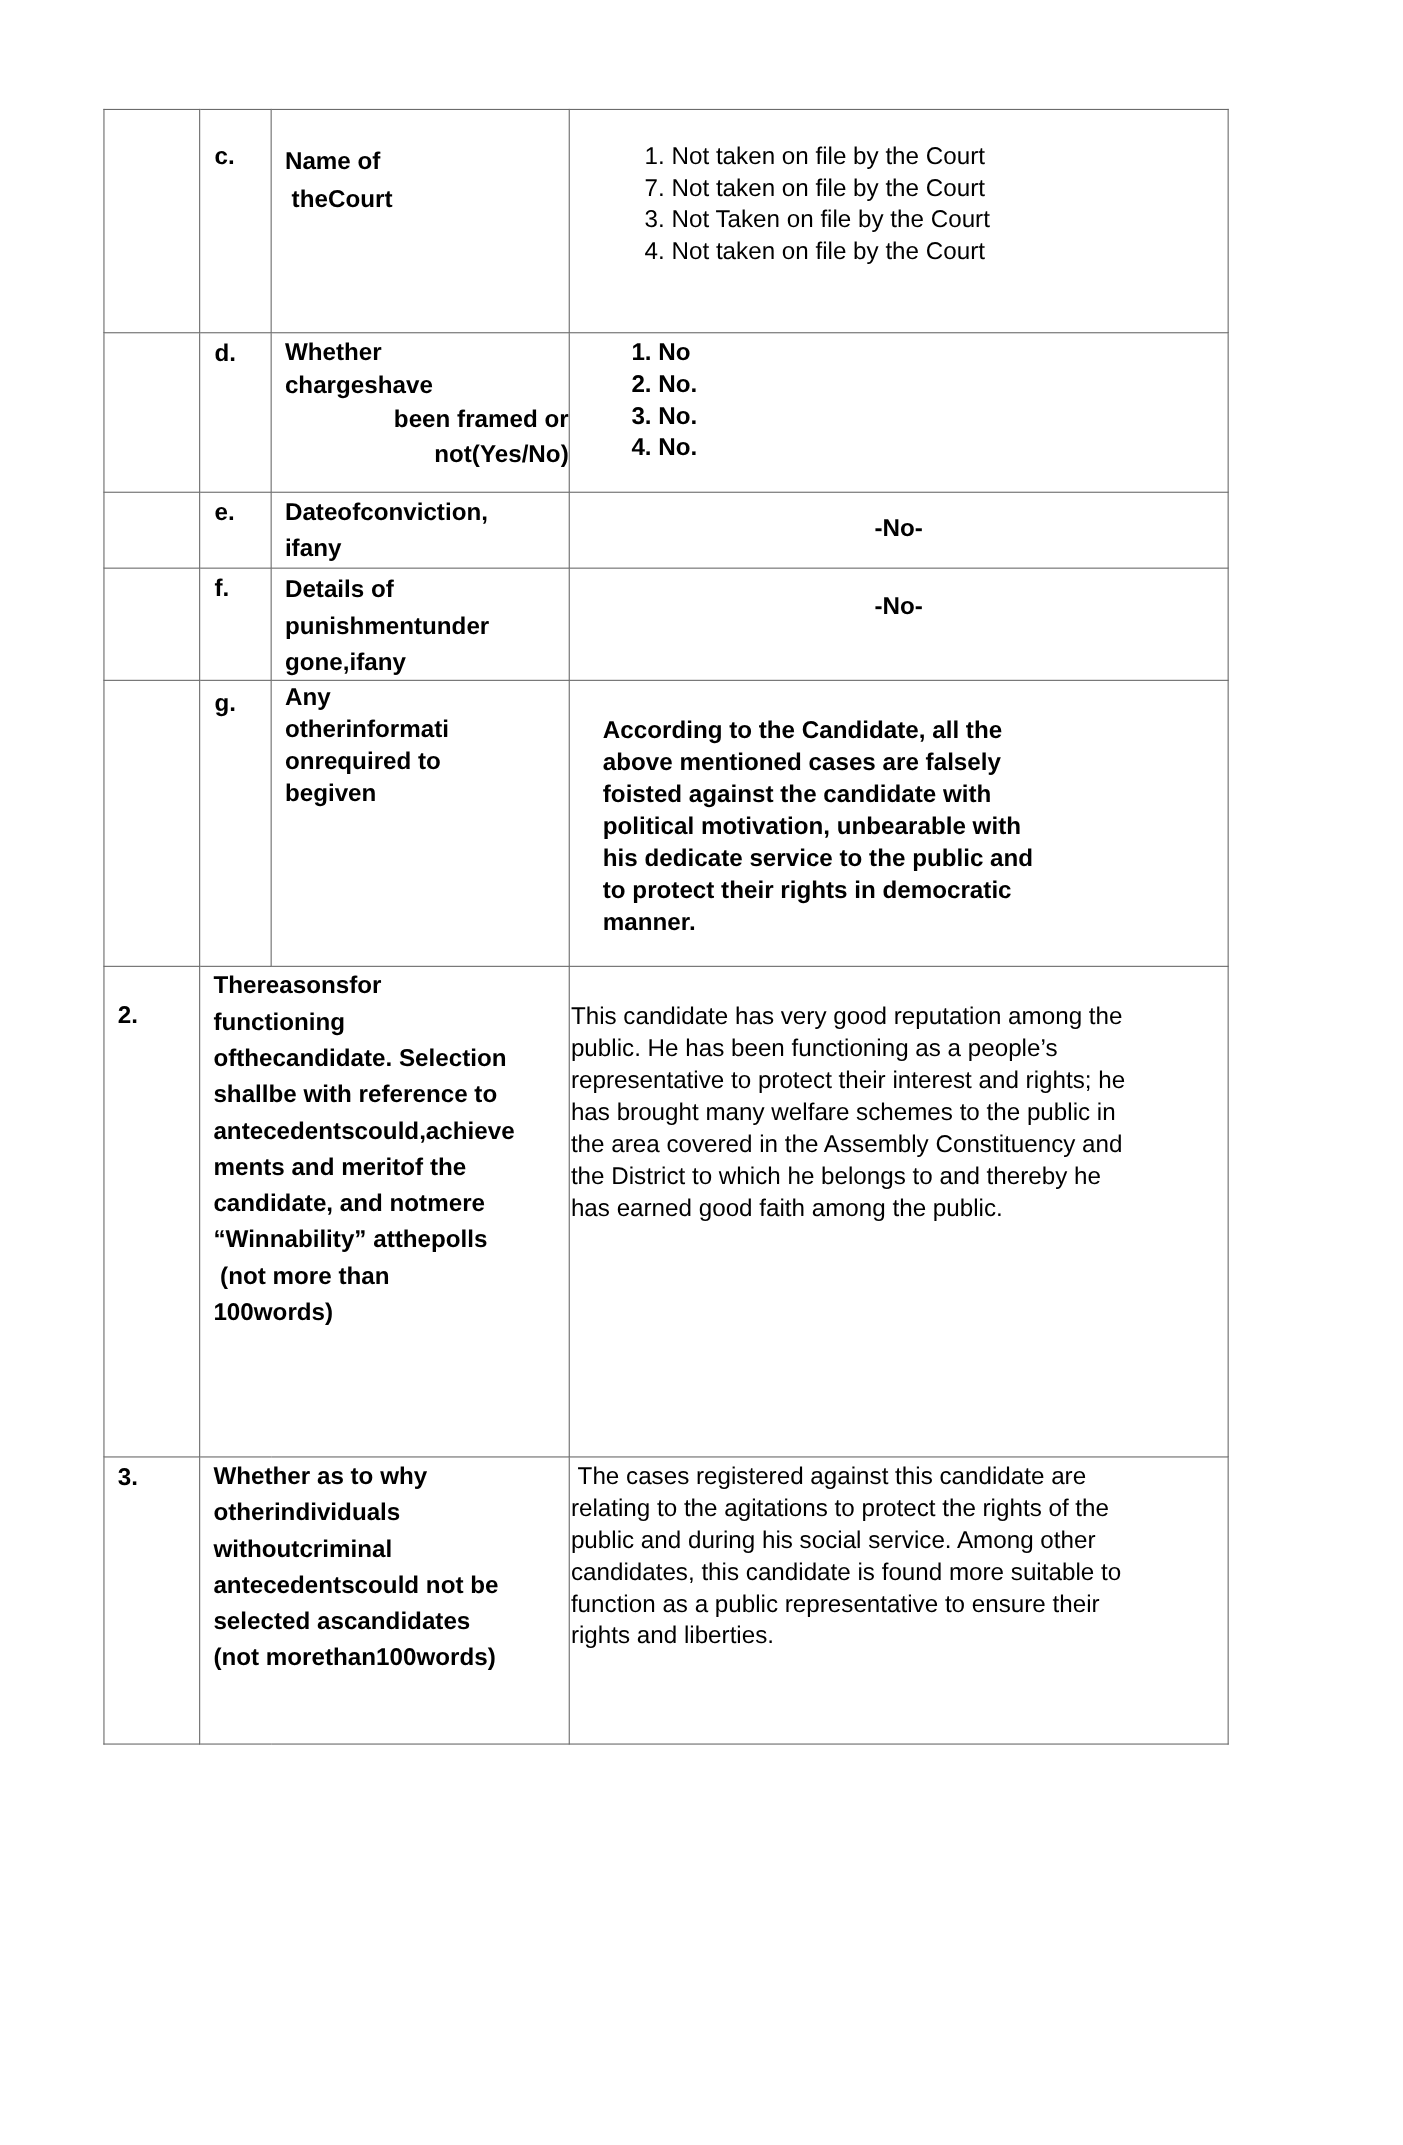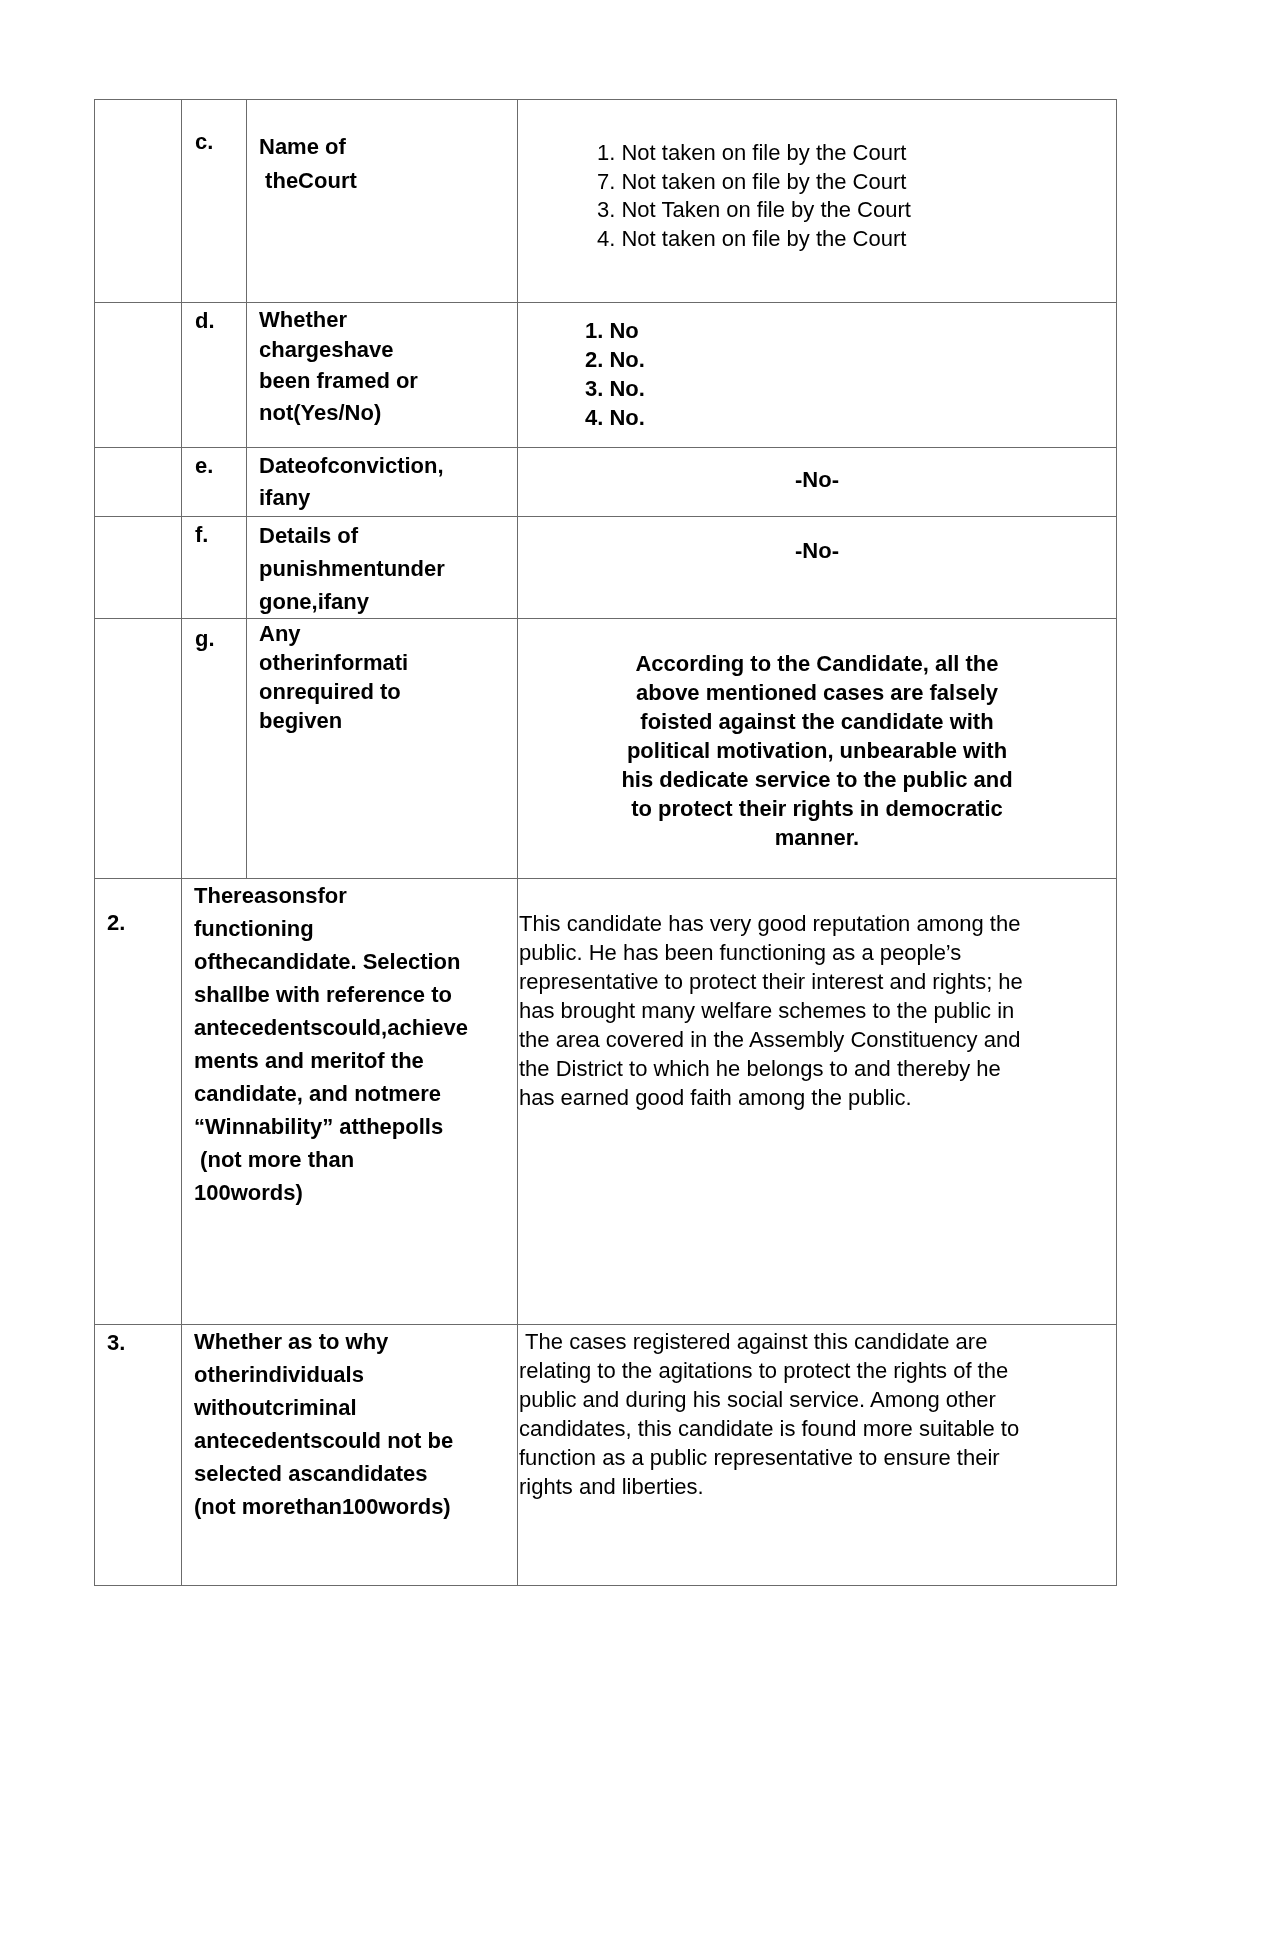--- a/index.html
+++ b/index.html
@@ -20,37 +20,37 @@
   table.form tr.r-d { height: 145px; }
   table.form tr.r-e { height: 69px; }
   table.form tr.r-f { height: 102px; }
   table.form tr.r-g { height: 260px; }
   table.form tr.r-2 { height: 446px; }
   table.form tr.r-3 { height: 261px; }
   .sub { padding: 28px 0 0 13px !important; font-weight: bold; }
   .lbl { padding: 28px 0 0 12px !important; font-weight: bold; }
   .lbl-c { padding-top: 30px !important; line-height: 34px !important; }
   .lbl-d { padding-top: 2px !important; line-height: 30px !important; }
-  .lbl-d span:nth-child(n+3) { line-height: 32px; }
+  .lbl-d span:nth-child(n+3) { line-height: 32px; text-align: right; }
   .lbl-e { padding-top: 2px !important; line-height: 32px !important; }
   .lbl-f { padding-top: 2px !important; line-height: 33px !important; }
   .lbl-g { padding-top: 0 !important; line-height: 29px !important; }
   .num { padding: 28px 0 0 12px !important; font-weight: bold; }
   .lbl-wide { padding: 0 0 0 12px !important; font-weight: bold; line-height: 33px !important; }
   .list { padding: 28px 0 0 0 !important; }
-  .list ol { margin: 11px; padding: 0 0 0 70px; list-style: none; }
+  .list ol { margin: 0; padding: 0 0 0 70px; list-style: none; }
   .list-c ol { padding-left: 68px; }
   .list-c li { line-height: 28.5px; }
   .list-d { padding-top: 2px !important; }
   .list-d ol { padding-left: 56px; font-weight: bold; }
   .list-d li { line-height: 29px; }
   .center-val { text-align: center; font-weight: bold; vertical-align: middle !important; }
   .val-e { padding-top: 18px !important; vertical-align: top !important; }
   .val-f { padding-top: 20px !important; vertical-align: top !important; }
-  .val-g { text-align: center; font-weight: bold; padding: 30px 30px 0 30px !important; line-height: 29px !important; }
+  .val-g { font-weight: bold; padding: 30px 30px 0 30px !important; line-height: 29px !important; }
   .para { padding: 30px 10px 0 1px !important; line-height: 29px !important; }
   .para-3 { padding-top: 2px !important; }
   .block { display: block; }
 </style>
 </head>
 <body>
 
 <table class="form">
   <colgroup>
     <col style="width:87px">

